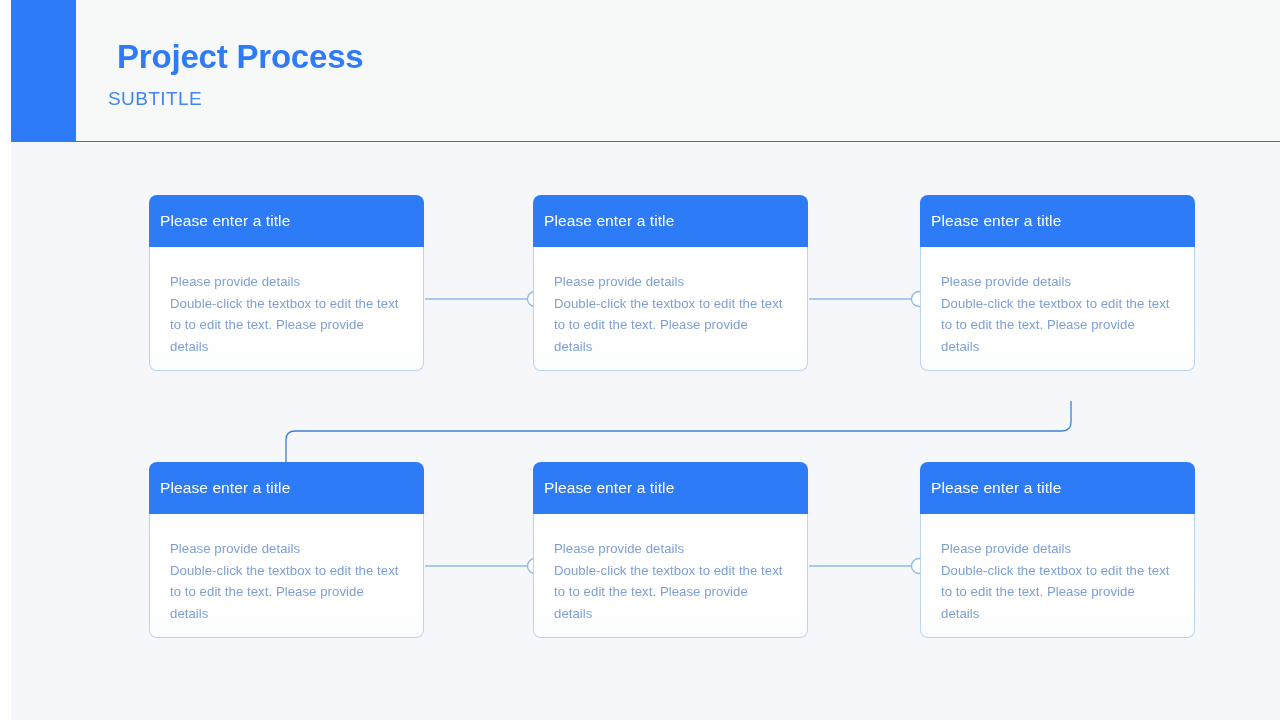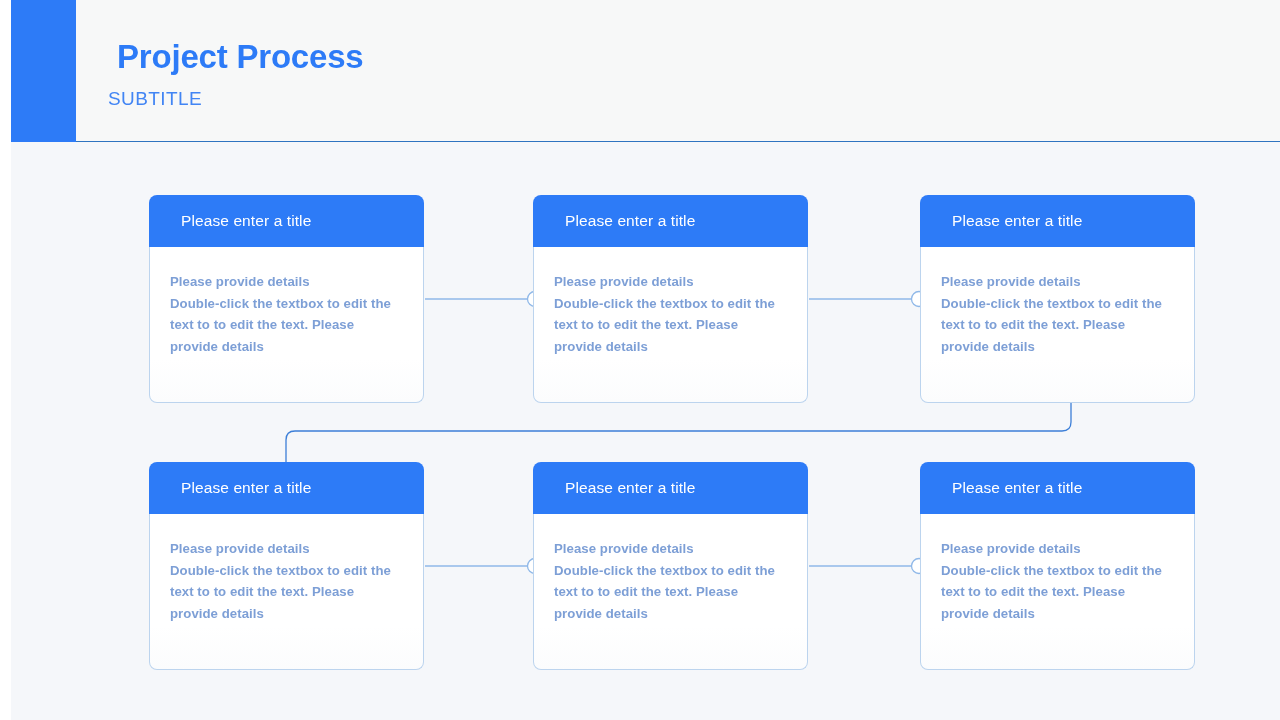--- a/index.html
+++ b/index.html
@@ -109,32 +109,31 @@
     position: relative;
     height: 52px;
     background: #2d7bf7;
     border-radius: 8px 8px 0 0;
     display: flex;
     align-items: center;
   }
   .card-title {
     color: #ffffff;
     font-size: 15.5px;
-    padding-left: 32px;
+    padding-left: 11px;
     letter-spacing: 0.1px;
   }
   .card-body {
     position: relative;
-    height: 156px;
+    height: 124px;
     background: linear-gradient(180deg, #ffffff 0%, #ffffff 72%, #fbfcfd 100%);
     border: 1px solid #bcd4ee;
     border-top: none;
     border-radius: 0 0 8px 8px;
     padding: 24px 20px 10px 20px;
-    font-weight: bold;
   }
   .card-text {
     color: #7d9fd6;
     font-size: 13.2px;
     line-height: 21.5px;
     letter-spacing: 0.05px;
     white-space: pre-line;
   }
 </style>
 </head>

